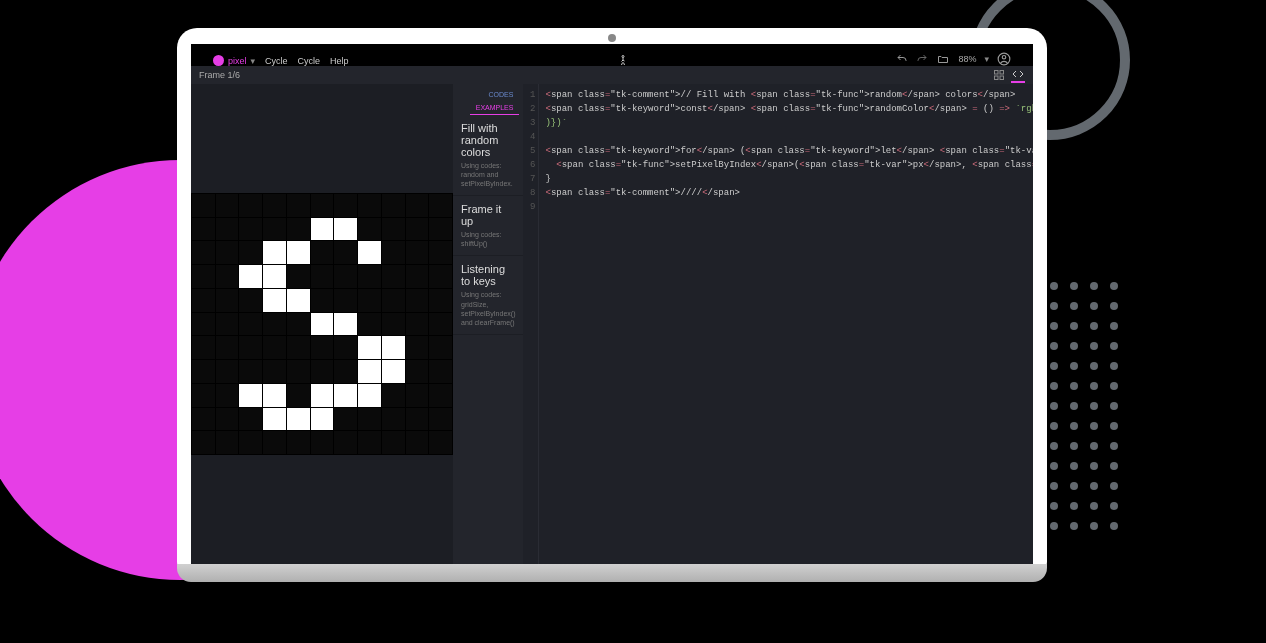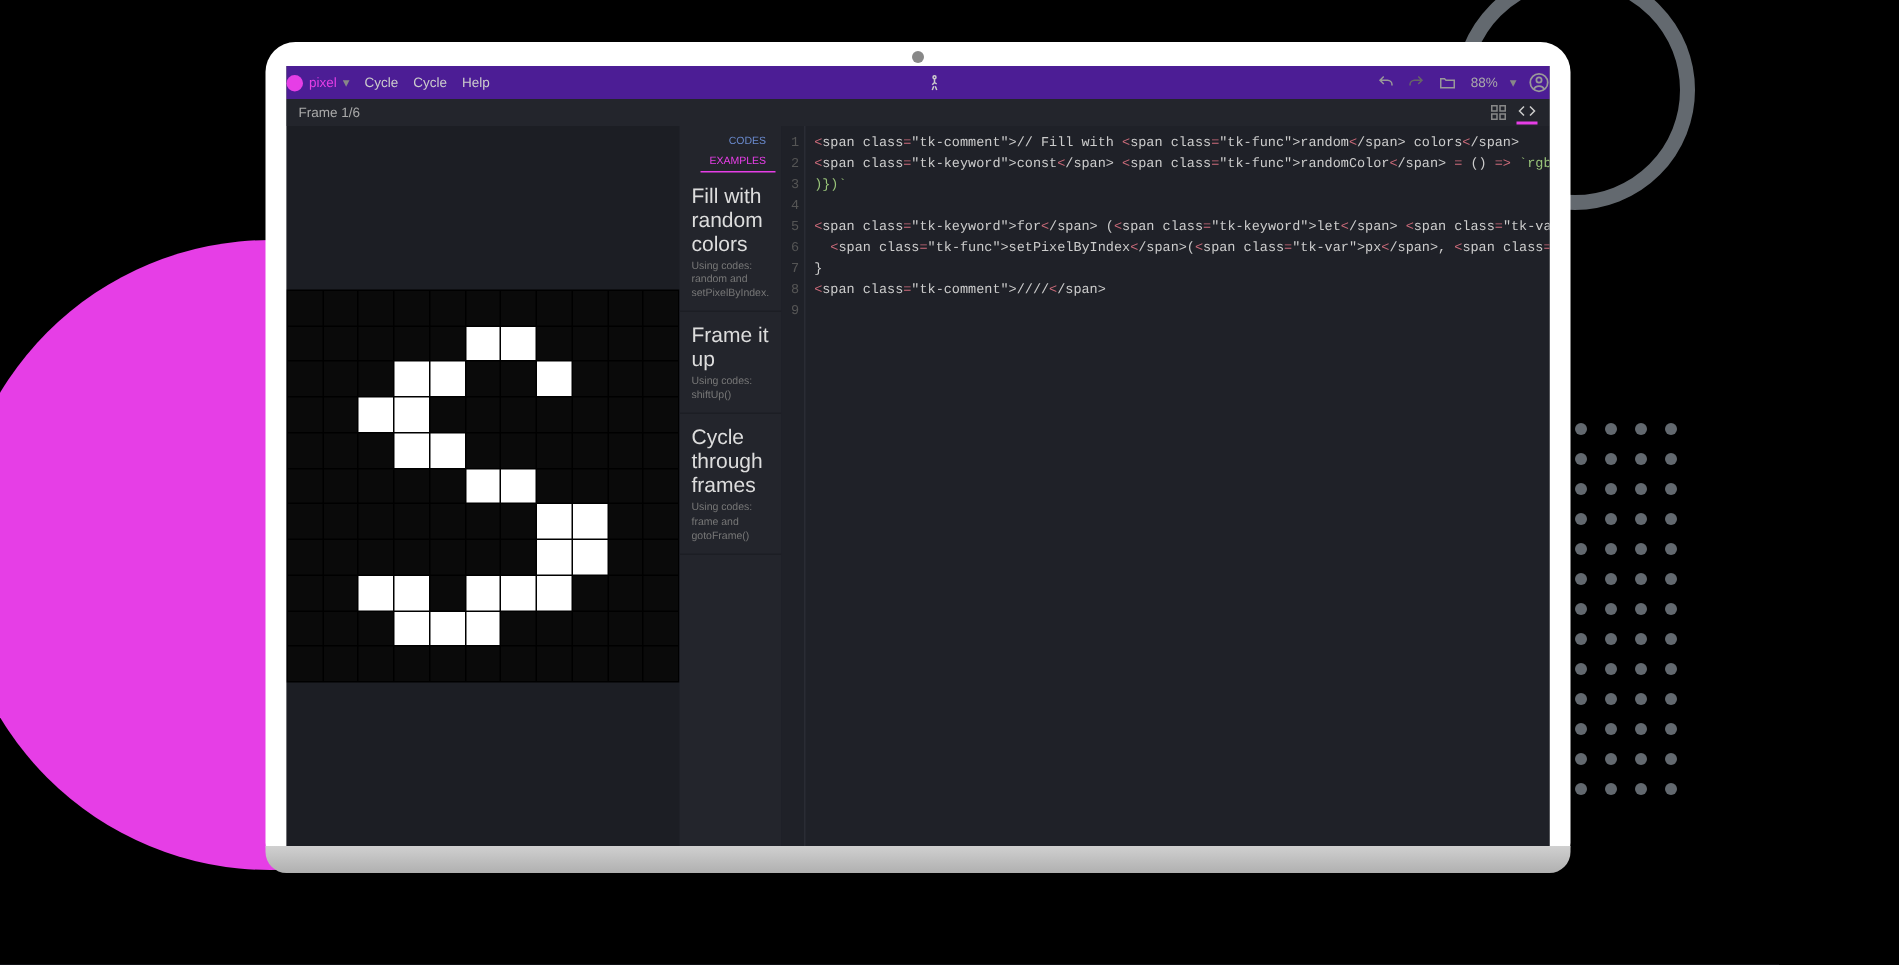--- a/index.html
+++ b/index.html
@@ -6,21 +6,21 @@
 body{width:1266px;height:643px;background:#000;font-family:Arial,sans-serif;position:relative;overflow:hidden}
 .bg-circle-pink{position:absolute;width:420px;height:420px;border-radius:50%;background:#e63ee6;left:-30px;top:160px}
 .bg-circle-outline{position:absolute;width:160px;height:160px;border-radius:50%;border:10px solid #63696f;left:970px;top:-20px}
 .dot-grid{position:absolute;left:1050px;top:282px}
 .dot-grid .dot{width:8px;height:8px;border-radius:50%;background:#63696f;position:absolute}
 .laptop{position:absolute;left:177px;top:28px;width:870px}
 .laptop-screen{background:#fff;border-radius:20px;padding:16px 14px 0;position:relative}
 .camera{position:absolute;left:50%;top:6px;transform:translateX(-50%);width:8px;height:8px;border-radius:50%;background:#888}
 .laptop-base{height:18px;background:linear-gradient(#d0d0d0,#b0b0b0);border-radius:0 0 14px 14px;margin:0 -14px}
 .app{background:#1c1e24;height:520px;display:flex;flex-direction:column;color:#aaa;font-size:9px}
-.topbar{height:22px;background:#4c1d95;display:flex;align-items:center;padding:0 0;gap:10px}
+.topbar{height:22px;background:#000000;display:flex;align-items:flex-end;padding:0 22px;gap:10px}
 .logo-badge{display:flex;align-items:center;gap:4px}
 .logo-dot{width:11px;height:11px;border-radius:50%;background:#e63ee6}
 .logo-text{color:#e63ee6;font-size:9px}
 .menu-item{color:#ccc;cursor:pointer}
 .topbar-center{flex:1;display:flex;justify-content:center}
 .topbar-right{display:flex;align-items:center;gap:8px}
 .icon{display:inline-flex;align-items:center;justify-content:center;color:#999}
 .subbar{height:18px;background:#23252c;display:flex;align-items:center;justify-content:space-between;padding:0 8px}
 .subbar-right{display:flex;gap:6px;align-items:center}
 .grid-icon svg{stroke:#888}
@@ -30,21 +30,21 @@
 .pixel-canvas{width:262px;height:262px;background:#000;display:grid;grid-template-columns:repeat(11,1fr);grid-template-rows:repeat(11,1fr);gap:1px;padding:1px}
 .pixel-cell{background:#0a0a0a}
 .pixel-cell.on{background:#fff}
 .middle-panel{width:152px;background:#23252c;display:flex;flex-direction:column}
 .tabs{display:flex;flex-direction:column;align-items:flex-end;padding:4px 4px 0}
 .tab{font-size:7px;padding:3px 6px;cursor:pointer}
 .tab.codes{color:#6a8acd}
 .tab.examples{color:#e63ee6;border-bottom:1px solid #e63ee6}
 .example-list{flex:1;overflow:auto}
 .example-item{padding:7px 8px;border-bottom:1px solid #1c1e24}
-.example-title{color:#ddd;font-size:14px;margin-bottom:3px}
+.example-title{color:#ddd;font-size:11px;margin-bottom:3px}
 .example-desc{color:#777;font-size:7px;line-height:1.3}
 .code-area{flex:1;background:#1f2128;display:flex;font-family:'Courier New',monospace;font-size:9px;line-height:14px}
 .gutter{width:16px;background:#1f2128;text-align:right;padding:4px 3px;color:#555;border-right:1px solid #2a2c34}
 .code-content{padding:4px 6px;white-space:pre;color:#ccc}
 .tk-op{color:#cc6b7a}
 .tk-str{color:#98c379}
 </style>
 </head>
 <body>
 
@@ -309,22 +309,22 @@
           <div class="example-list" id="examplelist">
               <div class="example-item">
                 <div class="example-title">Fill with random colors</div>
                 <div class="example-desc">Using codes: random and setPixelByIndex.</div>
               </div>
               <div class="example-item">
                 <div class="example-title">Frame it up</div>
                 <div class="example-desc">Using codes: shiftUp()</div>
               </div>
               <div class="example-item">
-                <div class="example-title">Cycle through frames</div>
-                <div class="example-desc">Using codes: frame and gotoFrame()</div>
+                <div class="example-title">Listening to keys</div>
+                <div class="example-desc">Using codes: gridSize, setPixelByIndex() and clearFrame()</div>
               </div>
             </div>
         </div>
 
         <div class="code-area">
           <div class="gutter" id="gutter">
               <div>1</div>
               <div>2</div>
               <div>3</div>
               <div>4</div>

